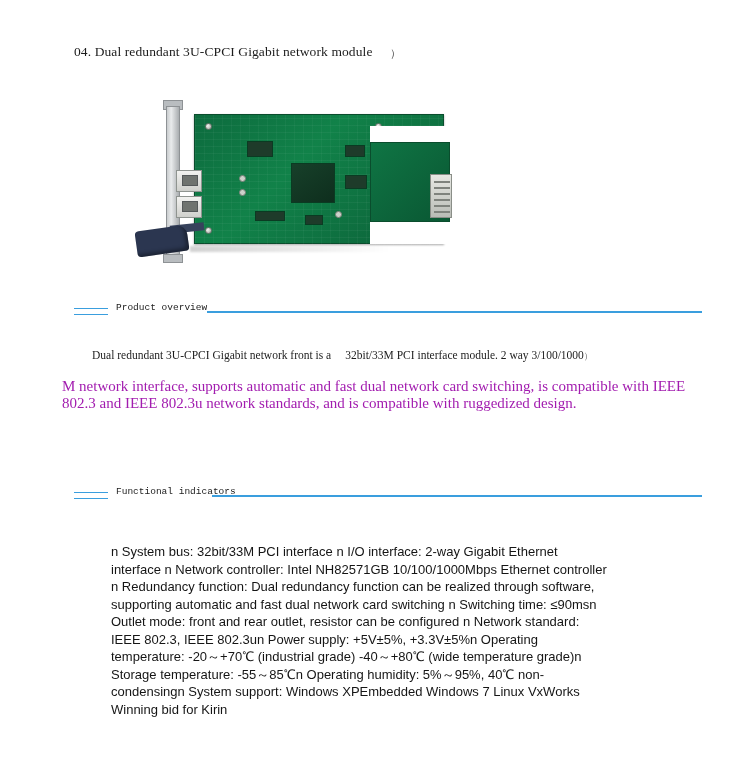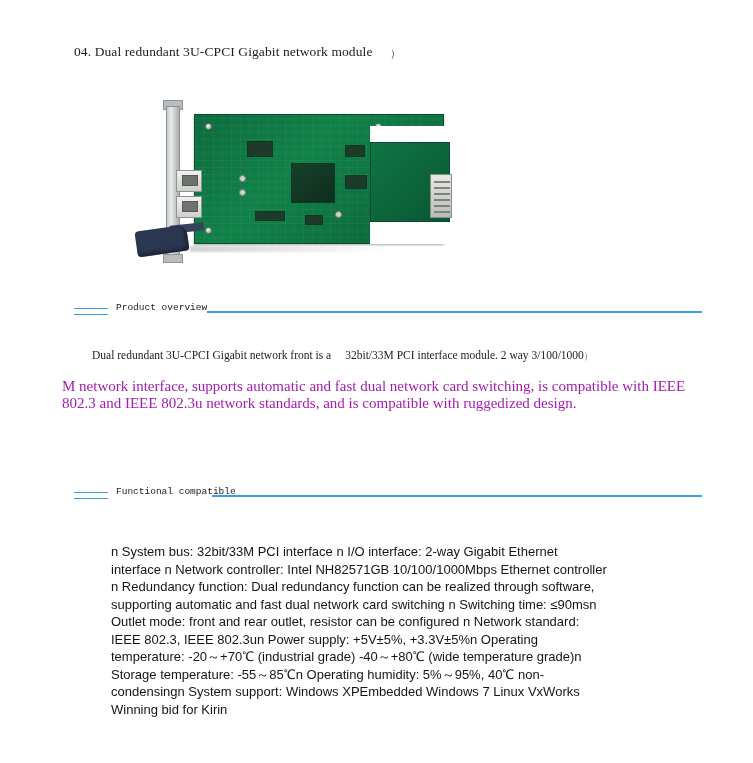--- a/index.html
+++ b/index.html
@@ -389,20 +389,20 @@
   </div>
 
   <div class="overview-lead">
     <span>Dual redundant 3U-CPCI Gigabit network front is a</span><span class="gap"></span><span>32bit/33M PCI interface module. 2 way 3/100/1000</span><span class="trailing">）</span>
   </div>
 
   <div class="overview-body">M network interface, supports automatic and fast dual network card switching, is compatible with IEEE 802.3 and IEEE 802.3u network standards, and is compatible with ruggedized design.</div>
 
   <div class="section" id="sec-indicators">
     <div class="rule-short"></div>
-    <div class="label">Functional compatible</div>
+    <div class="label">Functional indicators</div>
     <div class="rule-long"></div>
   </div>
 
   <div class="indicators-body">n System bus: 32bit/33M PCI interface n I/O interface: 2-way Gigabit Ethernet interface n Network controller: Intel NH82571GB 10/100/1000Mbps Ethernet controller n Redundancy function: Dual redundancy function can be realized through software, supporting automatic and fast dual network card switching n Switching time: ≤90msn Outlet mode: front and rear outlet, resistor can be configured n Network standard: IEEE 802.3, IEEE 802.3un Power supply: +5V±5%, +3.3V±5%n Operating temperature: -20～+70℃ (industrial grade) -40～+80℃ (wide temperature grade)n Storage temperature: -55～85℃n Operating humidity: 5%～95%, 40℃ non-condensingn System support: Windows XPEmbedded Windows 7 Linux VxWorks Winning bid for Kirin</div>
 
   <div class="page-bottom"></div>
 </div>
 
 </body></html>

